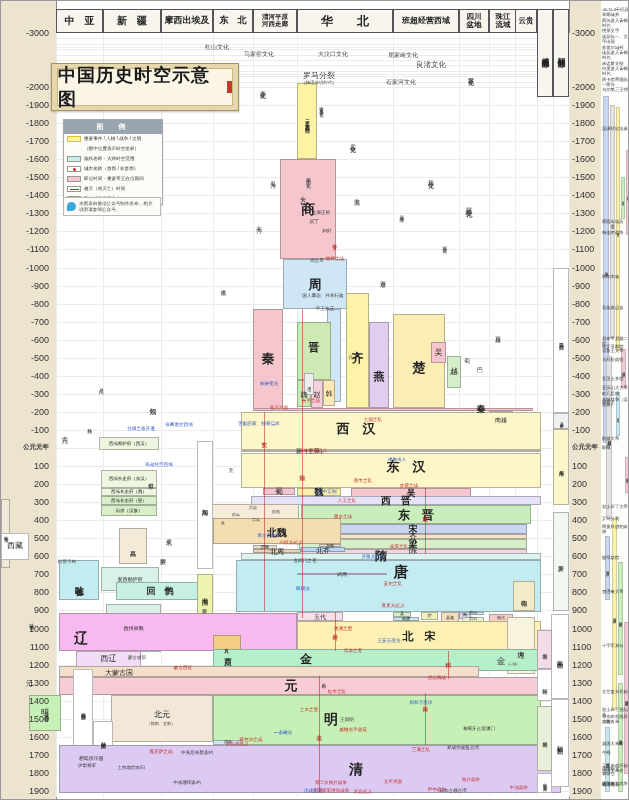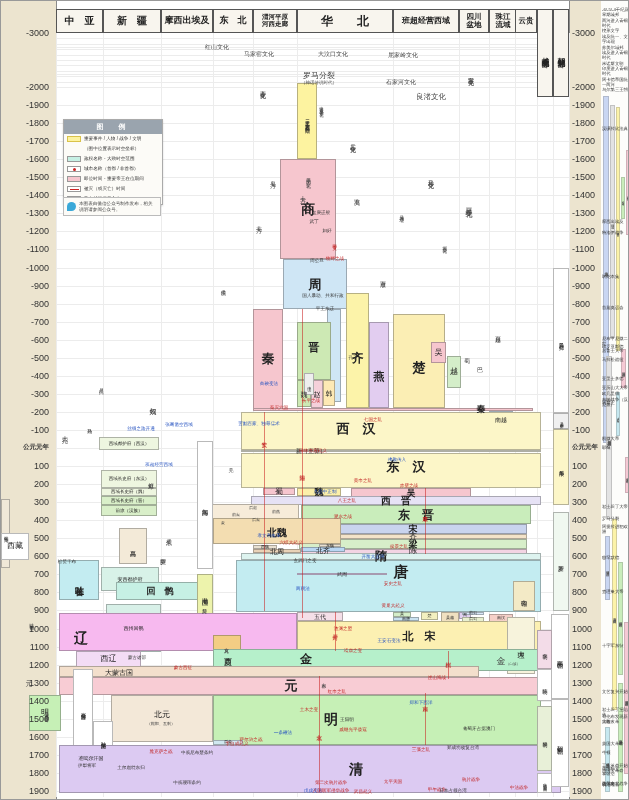--- a/index.html
+++ b/index.html
@@ -359,21 +359,21 @@
       <div class="capline" style="left: 424px; top: 487.099px; height: 66.2482px;"></div>
       <div class="caplbl" style="left: 424px; top: 510.205px;">建康</div>
       <div class="capline" style="left: 424px; top: 691.801px; height: 51.9877px;"></div>
       <div class="caplbl" style="left: 424px; top: 699.744px;">南京</div>
       <div class="capline" style="left: 447px; top: 650.464px; height: 27.4379px;"></div>
       <div class="caplbl" style="left: 447px; top: 656.42px;">杭州</div>
       <div class="ev tx" style="left: 216px; top: 45.5px; font-size: 6px;">红山文化</div>
       <div class="ev tx" style="left: 258px; top: 52.52px; font-size: 6px;">马家窑文化</div>
       <div class="ev tx" style="left: 332px; top: 52.52px; font-size: 6px;">大汶口文化</div>
       <div class="ev tx" style="left: 402px; top: 53.6px; font-size: 6px;">屈家岭文化</div>
-      <div class="ev tx" style="left: 430px; top: 64.4px; font-size: 7.5px; margin-top: 32px;">良渚文化</div>
+      <div class="ev tx" style="left: 430px; top: 64.4px; font-size: 7.5px;">良渚文化</div>
       <div class="ev tx" style="left: 318px; top: 75.2px; font-size: 8px;">罗马分裂</div>
       <div class="ev tx" style="left: 318px; top: 81.68px; font-size: 4.5px;">（神话传说时代）</div>
       <div class="ev tx" style="left: 400px; top: 80.6px; font-size: 6px;">石家河文化</div>
       <div class="ev tx vtx" style="left: 470px; top: 72.5px; font-size: 6px;">宝墩文化</div>
       <div class="ev tx vtx" style="left: 262px; top: 86px; font-size: 6px;">齐家文化</div>
       <div class="ev tx vtx" style="left: 320px; top: 105.856px; font-size: 4px;">中国最早青铜文化</div>
       <div class="ev tx vtx" style="left: 352px; top: 140.154px; font-size: 6px;">岳石文化</div>
       <div class="ev tx vtx" style="left: 430px; top: 176.256px; font-size: 6px;">马桥文化</div>
       <div class="ev tx vtx" style="left: 468px; top: 203.333px; font-size: 7px;">三星堆文化</div>
       <div class="ev tx vtx" style="left: 307px; top: 176.256px; font-size: 5px;">二里冈文化</div>
@@ -532,20 +532,26 @@
       <div>两河进入青铜时代</div>
       <div>楔形文字</div>
       <div>埃及统一、文字出现</div>
       <div>苏美尔城邦</div>
       <div>埃及进入青铜时代</div>
       <div>米诺斯文明</div>
       <div>印度进入青铜时代</div>
       <div>阿卡德帝国统一两河</div>
       <div>乌尔第三王朝</div>
     </div>
+  <div id="titleBanner">
+    <div class="inner">
+      <span id="titleText">中国历史时空示意图</span>
+      <span class="seal"></span>
+    </div>
+  </div>
   <div id="legend">
     <div id="legendTitle">图　例</div>
     <div id="legendRows">
         <div class="lgrow">
           <div class="lgsw sw-event"></div>
           <div class="lgtext">重要事件 / 人物 / 战争 / 文明</div>
         </div>
         <div class="lgrow">
           <div class="lgsw sw-event2"></div>
           <div class="lgtext">（图中位置表示时空坐标）</div>

